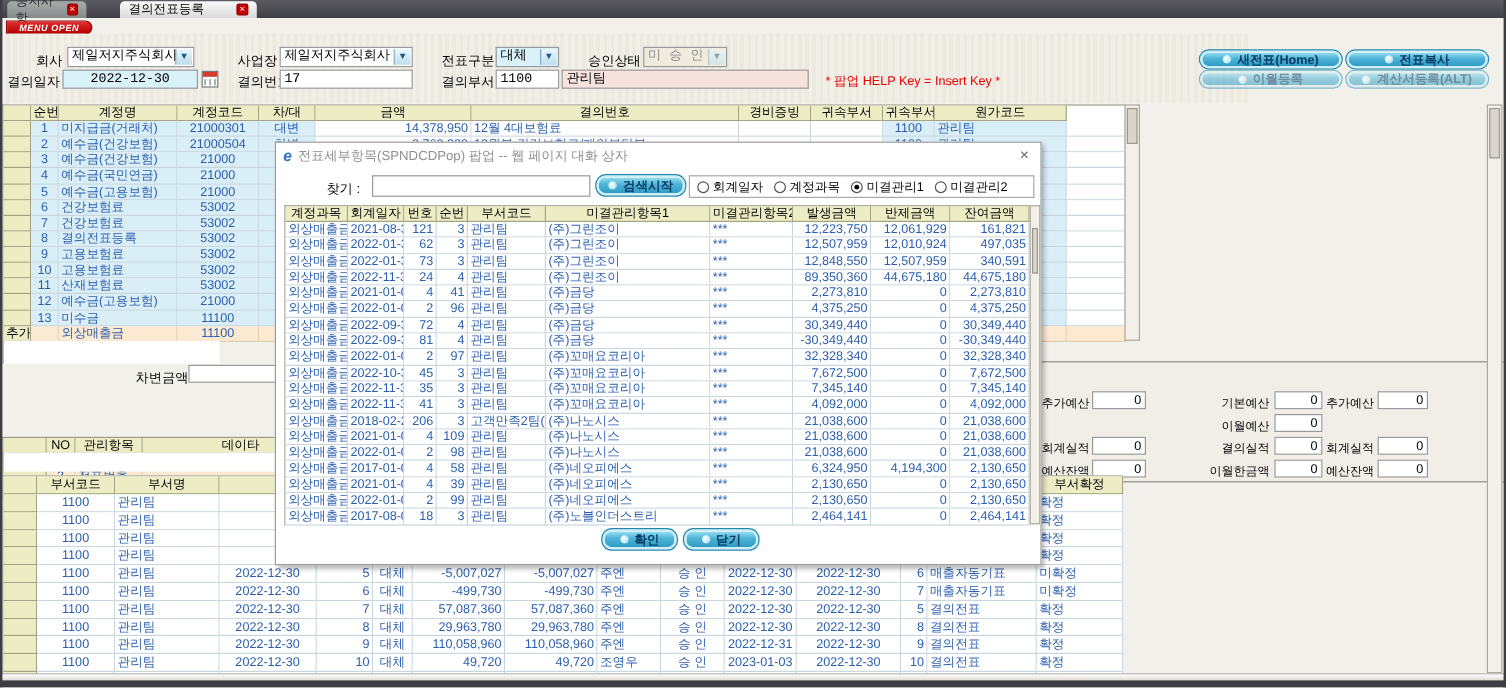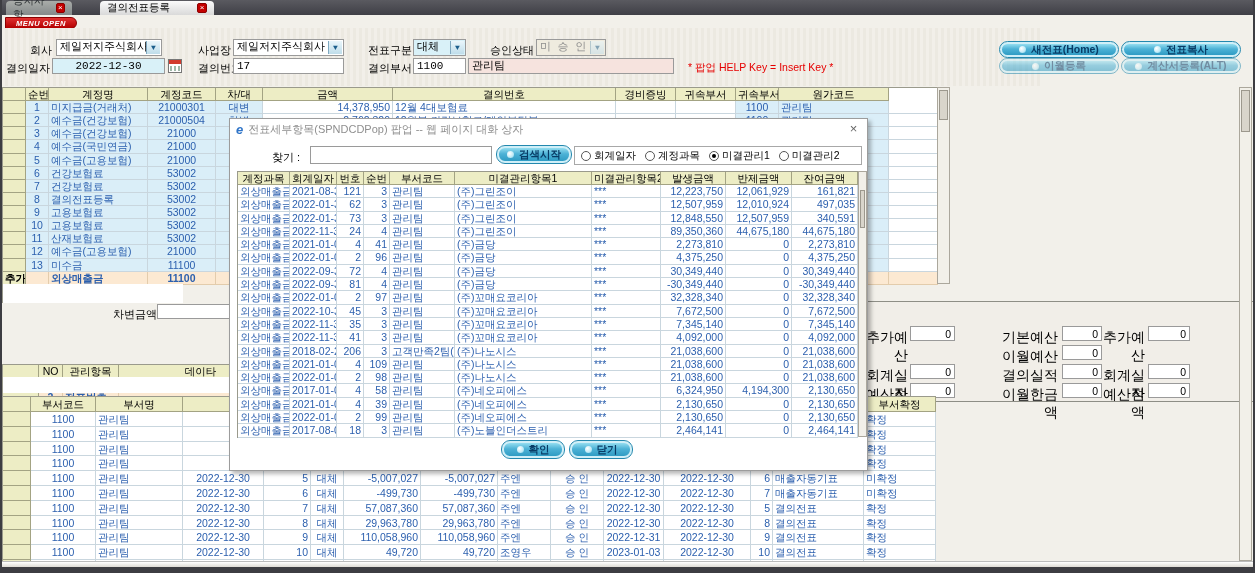--- a/index.html
+++ b/index.html
@@ -65,21 +65,21 @@
   .tbl { position:absolute; background:#fff; border-left:1px solid #9A9A8C; border-top:1px solid #9A9A8C; }
   .tr { display:grid; }
   .td { overflow:hidden; white-space:nowrap; padding:0 2px; font-size:10.5px; color:#2B5FAE;
         border-right:1px solid #C9D6DE; border-bottom:1px solid #C9D6DE; }
   .tr.thead .td { background:#EDEDC5; color:#000; text-align:center;
                   border-right:1px solid #A3A383; border-bottom:1px solid #A3A383; }
   .w { background:#fff; } .b { background:#DAEEF8; }
   .c { text-align:center; } .l { text-align:left; } .r { text-align:right; }
   .sel { background:#EDEDC5; border-right:1px solid #A3A383; border-bottom:1px solid #A3A383;
          color:#000; text-align:center; }
-  .tr.add .td { background:#FCE9D2; border-color:#E3CCAC;font-weight:bold; }
+  .tr.add .td { background:#FCE9D2; border-color:#E3CCAC; }
   .tr.add .td.sel { background:#EDEDC5; border-color:#A3A383; }
 
   .maingrid .tr { grid-template-columns:23px 23px 99px 68px 47px 130px 223px 60px 60px 43px 110px 49px;
                   height:13.14px; line-height:12.6px; }
   .maingrid .tr.thead { height:13px; line-height:12px; }
 
   .poptbl .tr { grid-template-columns:52px 47px 27px 26px 65px 137px 69px 65px 66px 66px;
                 height:13.3px; line-height:12.8px; }
   .poptbl .tr.thead { height:13px; line-height:12px; }
 
@@ -90,21 +90,21 @@
   .notbl .tr { grid-template-columns:36px 24px 56px 164px; height:13px; line-height:12.4px; }
   .notbl .tr.thead { height:13px; }
 
   
   .sb-track { position:absolute; background:#F2F0E9; border:1px solid #ABA79C; }
   .sb-thumb { position:absolute; left:1px; right:1px; background:#D9D5CB; border:1px solid #9C988D; }
 
   
   #budget { left:615px; top:301px; width:638px; height:101px; background:#F1EEE8;
             border-top:1px solid #8E8E86; border-bottom:1px solid #8E8E86; }
-  .blabel { position:absolute; font-size:14px; color:#000; text-align:right; }
+  .blabel { position:absolute; font-size:10px; color:#000; text-align:right; }
   .bx { position:absolute; height:15px; border:1px solid #9A9A9A; background:#fff;
         font-size:10.5px; text-align:right; padding:1px 3px 0 0; color:#000; }
 
   
   #popup { left:183px; top:118px; width:639px; height:353px; background:#fff;
            border:1px solid #9C9C9C; box-shadow:3px 3px 4px rgba(0,0,0,.28);margin-left:46px; }
   #pop-title { position:absolute; left:0; top:0; right:0; height:20px; display:flex;
                align-items:center; padding:0 6px; gap:5px; }
   #pop-title .txt { color:#8F8F8F; font-size:11px; }
   .ie-icon { color:#2E74C8; font-weight:bold; font-style:italic; font-size:13px; }

